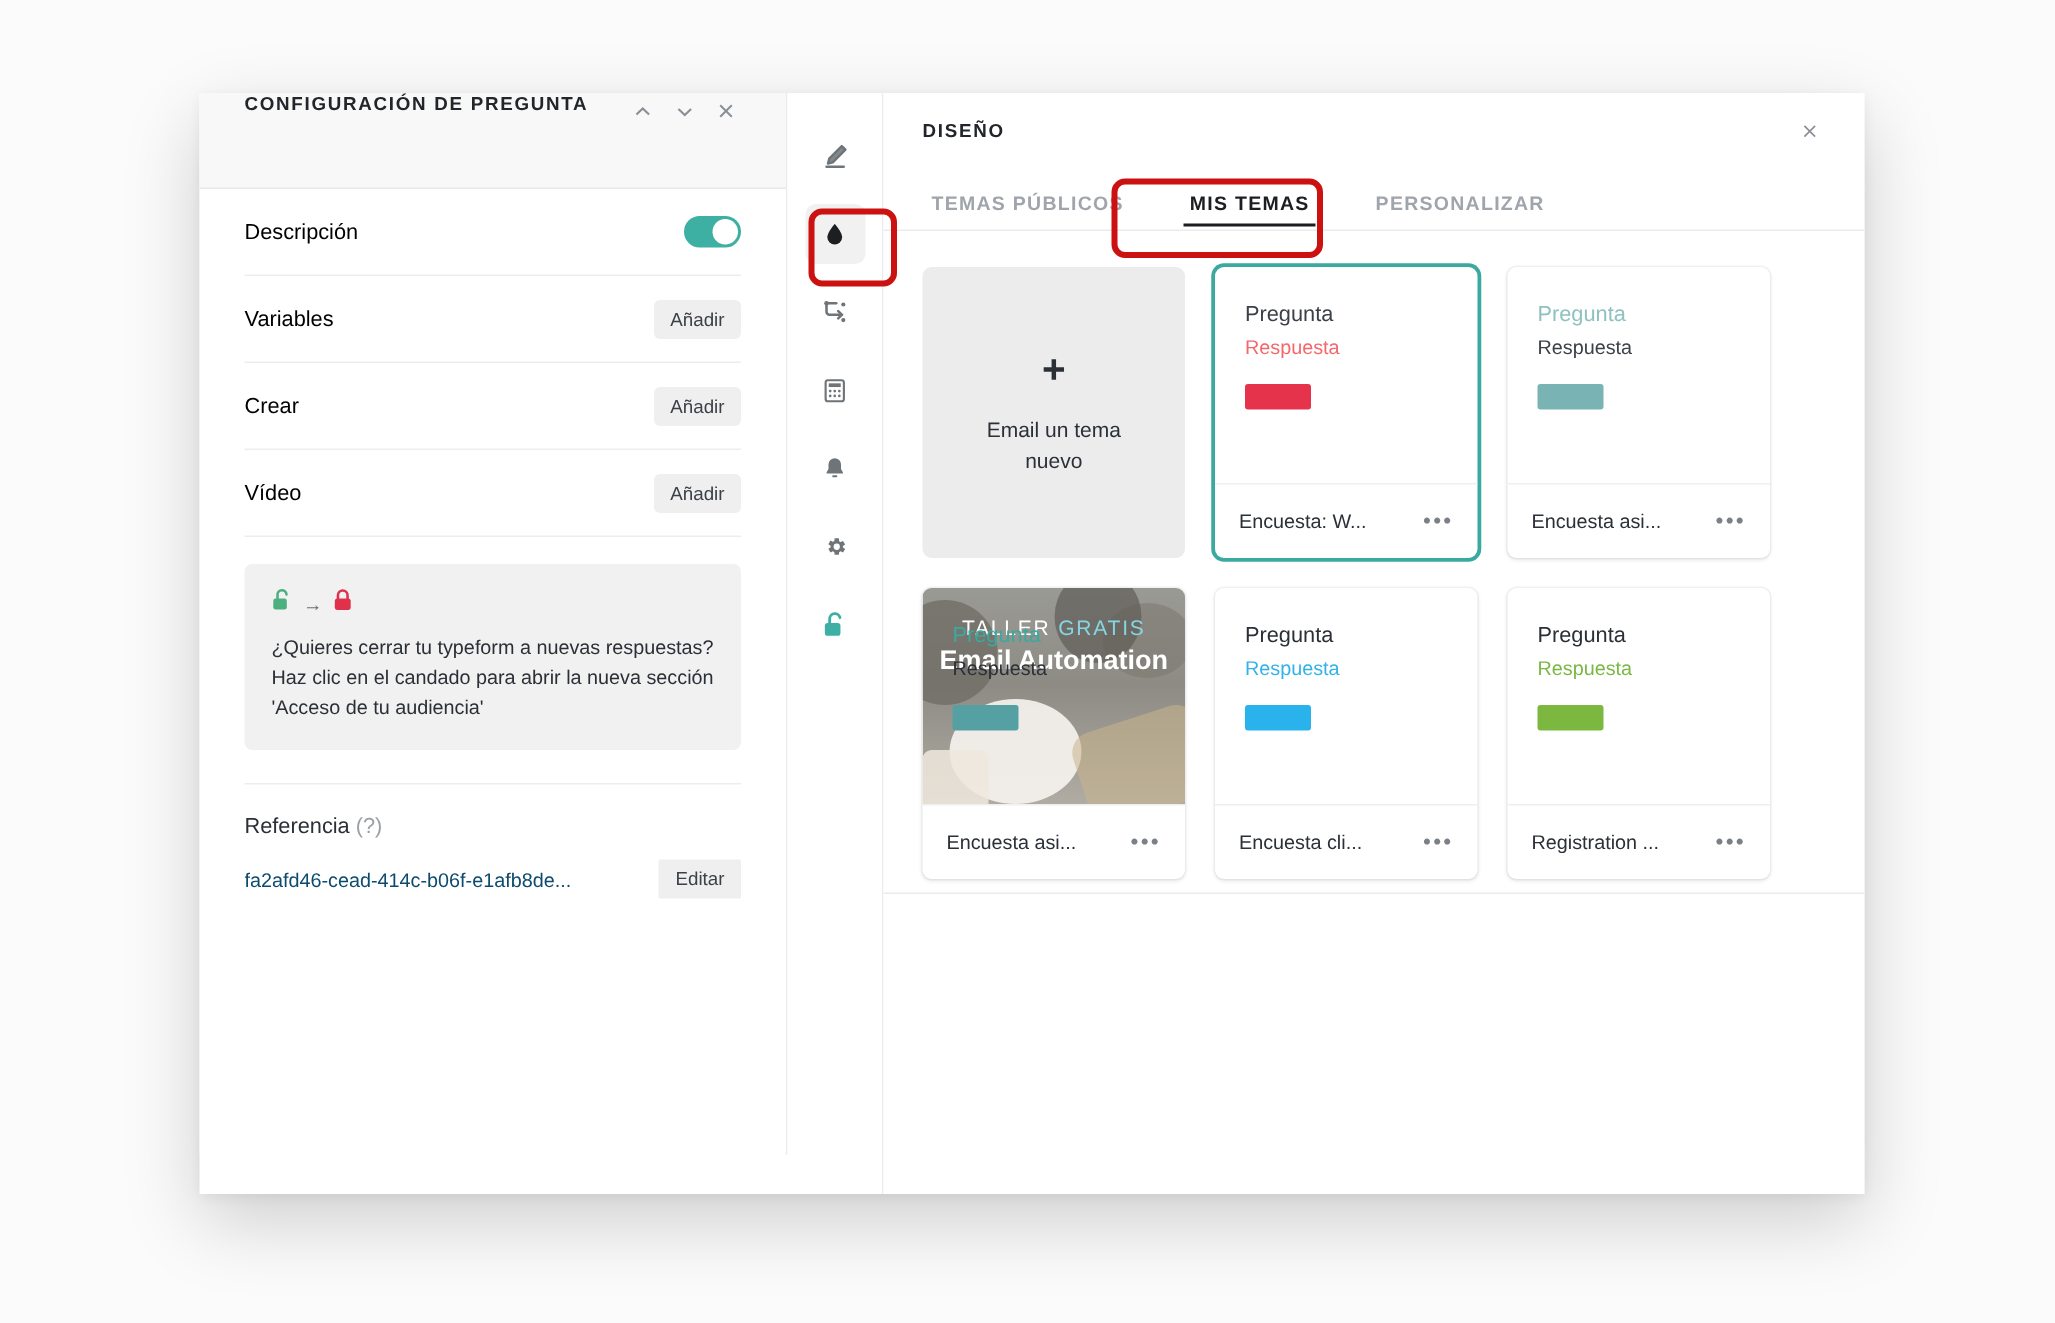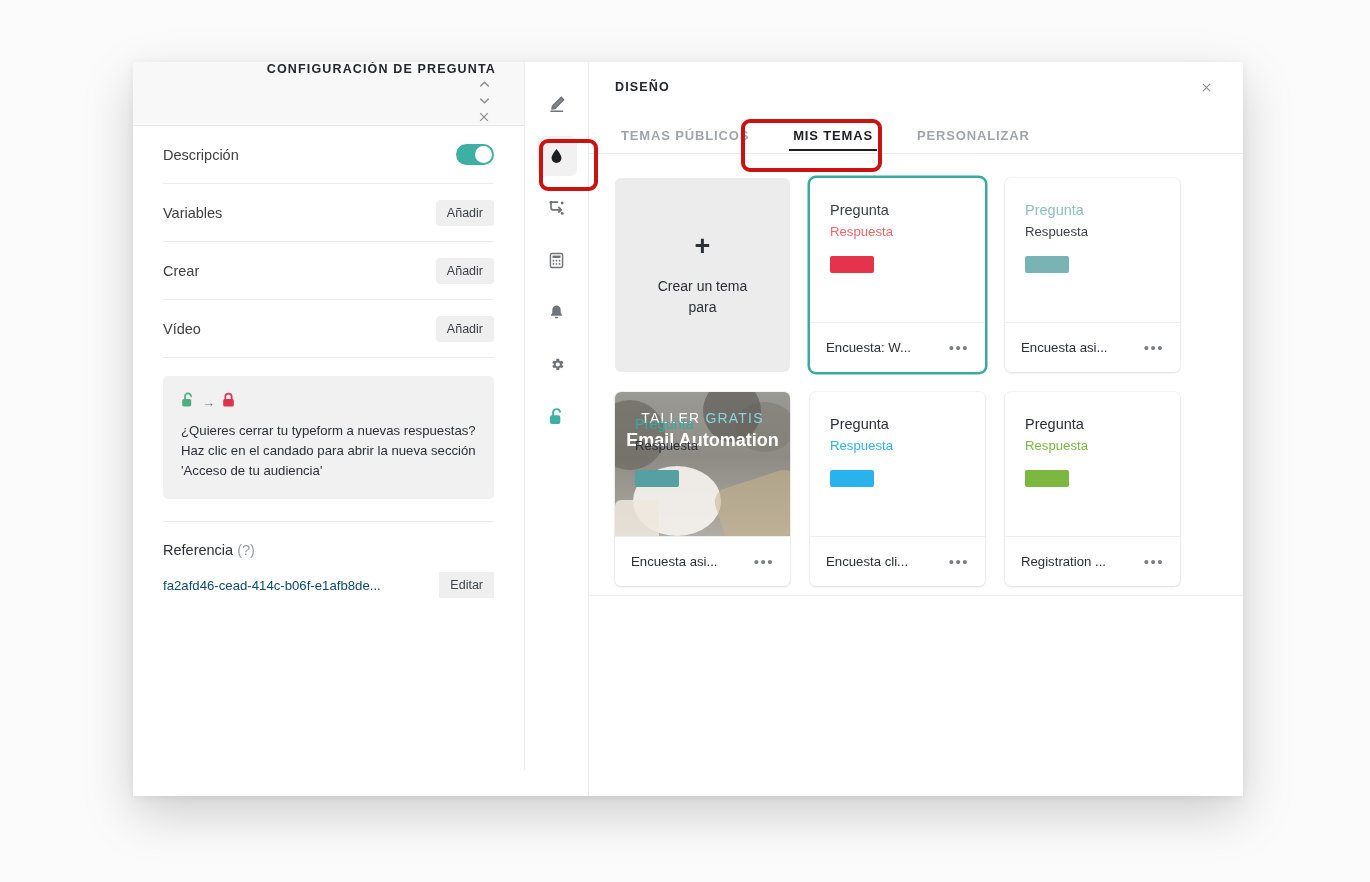--- a/index.html
+++ b/index.html
@@ -33,23 +33,22 @@
     border-right: 1px solid #ececec;
     display: flex;
     flex-direction: column;
   }
 
   .panel-header {
     height: 64px;
     background: #f8f8f8;
     border-bottom: 1px solid #e8e8e8;
     display: flex;
-    align-items: flex-end;
+    align-items: flex-start;
     padding: 0 28px 0 30px;
-    flex-direction: column;
   }
   .panel-header-title {
     flex: 1;
     font-size: 12.5px;
     font-weight: bold;
     letter-spacing: 1.15px;
     color: #22252a;
   }
   .hdr-btn {
     width: 24px; height: 24px;
@@ -64,21 +63,21 @@
 
   .row {
     height: 58px;
     display: flex;
     align-items: center;
     border-bottom: 1px solid #ededed;
   }
   .row-label {
     flex: 1;
     font-size: 14.5px;
-    color: #404040;
+    color: #000000;
   }
   .add-btn {
     background: #efefef;
     border: none;
     border-radius: 4px;
     padding: 6px 11px;
     font-size: 12.5px;
     color: #3c4148;
     font-family: "Liberation Sans", sans-serif;
     cursor: pointer;
@@ -561,21 +560,21 @@
       <div class="tabs">
         <div class="tab">TEMAS PÚBLICOS</div>
         <div class="tab active">MIS TEMAS</div>
         <div class="tab">PERSONALIZAR</div>
       </div>
 
       <div class="theme-grid">
 
         <div class="theme-card new-theme">
           <div class="plus-glyph">+</div>
-          <div class="new-theme-label">Crear un tema para</div>
+          <div class="new-theme-label">Email un tema nuevo</div>
         </div>
 
         <div class="theme-card selected">
           <div class="card-preview">
             <div class="prev-question" style="color:#3c4148">Pregunta</div>
             <div class="prev-answer" style="color:#f4676b">Respuesta</div>
             <div class="prev-swatch" style="background:#e4334a"></div>
           </div>
           <div class="card-footer">
             <div class="card-name">Encuesta: W...</div>

